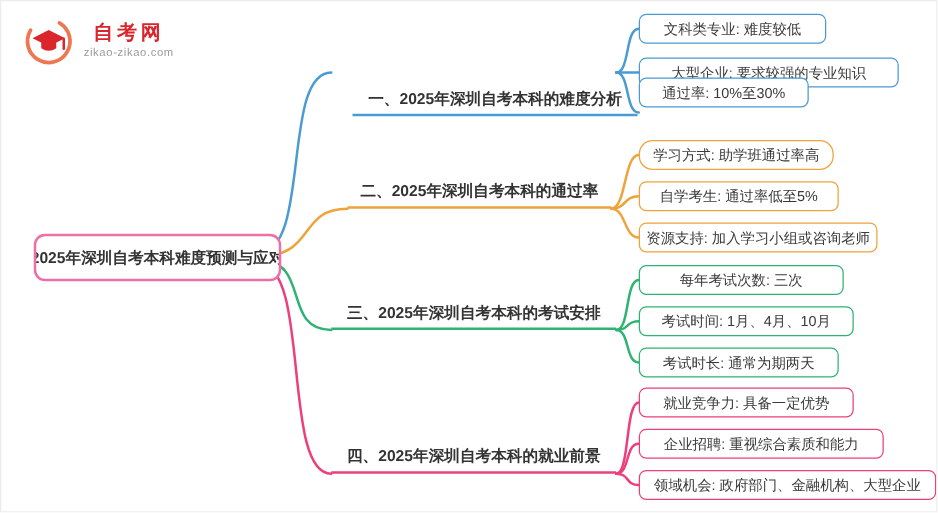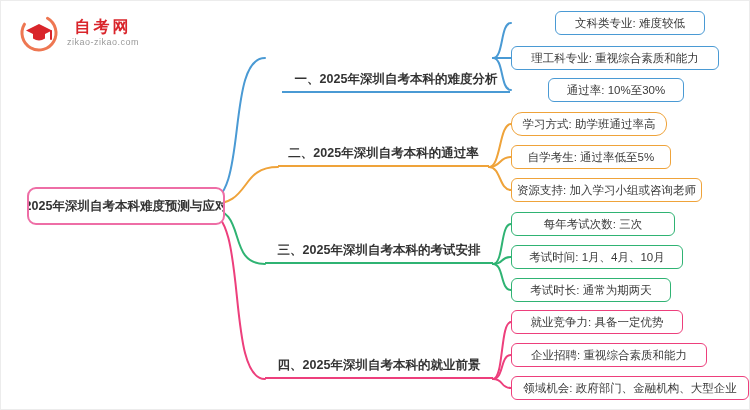--- a/index.html
+++ b/index.html
@@ -110,23 +110,23 @@
     </div>
   </div>
 
   <div class="node root-node">2025年深圳自考本科难度预测与应对</div>
 
   <div class="branch-label ul-blue" style="left:281px;top:31px;width:228px;margin-top:35px;">一、2025年深圳自考本科的难度分析</div>
   <div class="branch-label ul-orange" style="left:277px;top:140px;width:211px;">二、2025年深圳自考本科的通过率</div>
   <div class="branch-label ul-green" style="left:264px;top:237px;width:228px;">三、2025年深圳自考本科的考试安排</div>
   <div class="branch-label ul-pink" style="left:264px;top:352px;width:228px;">四、2025年深圳自考本科的就业前景</div>
 
-  <div class="node leaf bd-blue" style="left:510px;top:10px;width:150px;margin-left:44px;">文科类专业: 难度较低</div>
-  <div class="node leaf bd-blue" style="left:510px;top:45px;width:208px;">理工科专业: 重视综合素质和能力</div>
-  <div class="node leaf bd-blue" style="left:510px;top:77px;width:136px;margin-left:37px;">通过率: 10%至30%</div>
+  <div class="node leaf bd-blue" style="left:510px;top:10px;width:150px;">文科类专业: 难度较低</div>
+  <div class="node leaf bd-blue" style="left:510px;top:45px;width:208px;">大型企业: 要求较强的专业知识</div>
+  <div class="node leaf bd-blue" style="left:510px;top:61px;width:136px;">通过率: 10%至30%</div>
 
   <div class="node leaf bd-orange" style="left:510px;top:111px;width:156px;border-radius:11px;">学习方式: 助学班通过率高</div>
   <div class="node leaf bd-orange" style="left:510px;top:144px;width:160px;">自学考生: 通过率低至5%</div>
   <div class="node leaf bd-orange" style="left:510px;top:177px;width:191px;">资源支持: 加入学习小组或咨询老师</div>
 
   <div class="node leaf bd-green" style="left:510px;top:211px;width:164px;">每年考试次数: 三次</div>
   <div class="node leaf bd-green" style="left:510px;top:244px;width:172px;">考试时间: 1月、4月、10月</div>
   <div class="node leaf bd-green" style="left:510px;top:277px;width:160px;">考试时长: 通常为期两天</div>
 
   <div class="node leaf bd-pink" style="left:510px;top:309px;width:172px;">就业竞争力: 具备一定优势</div>

